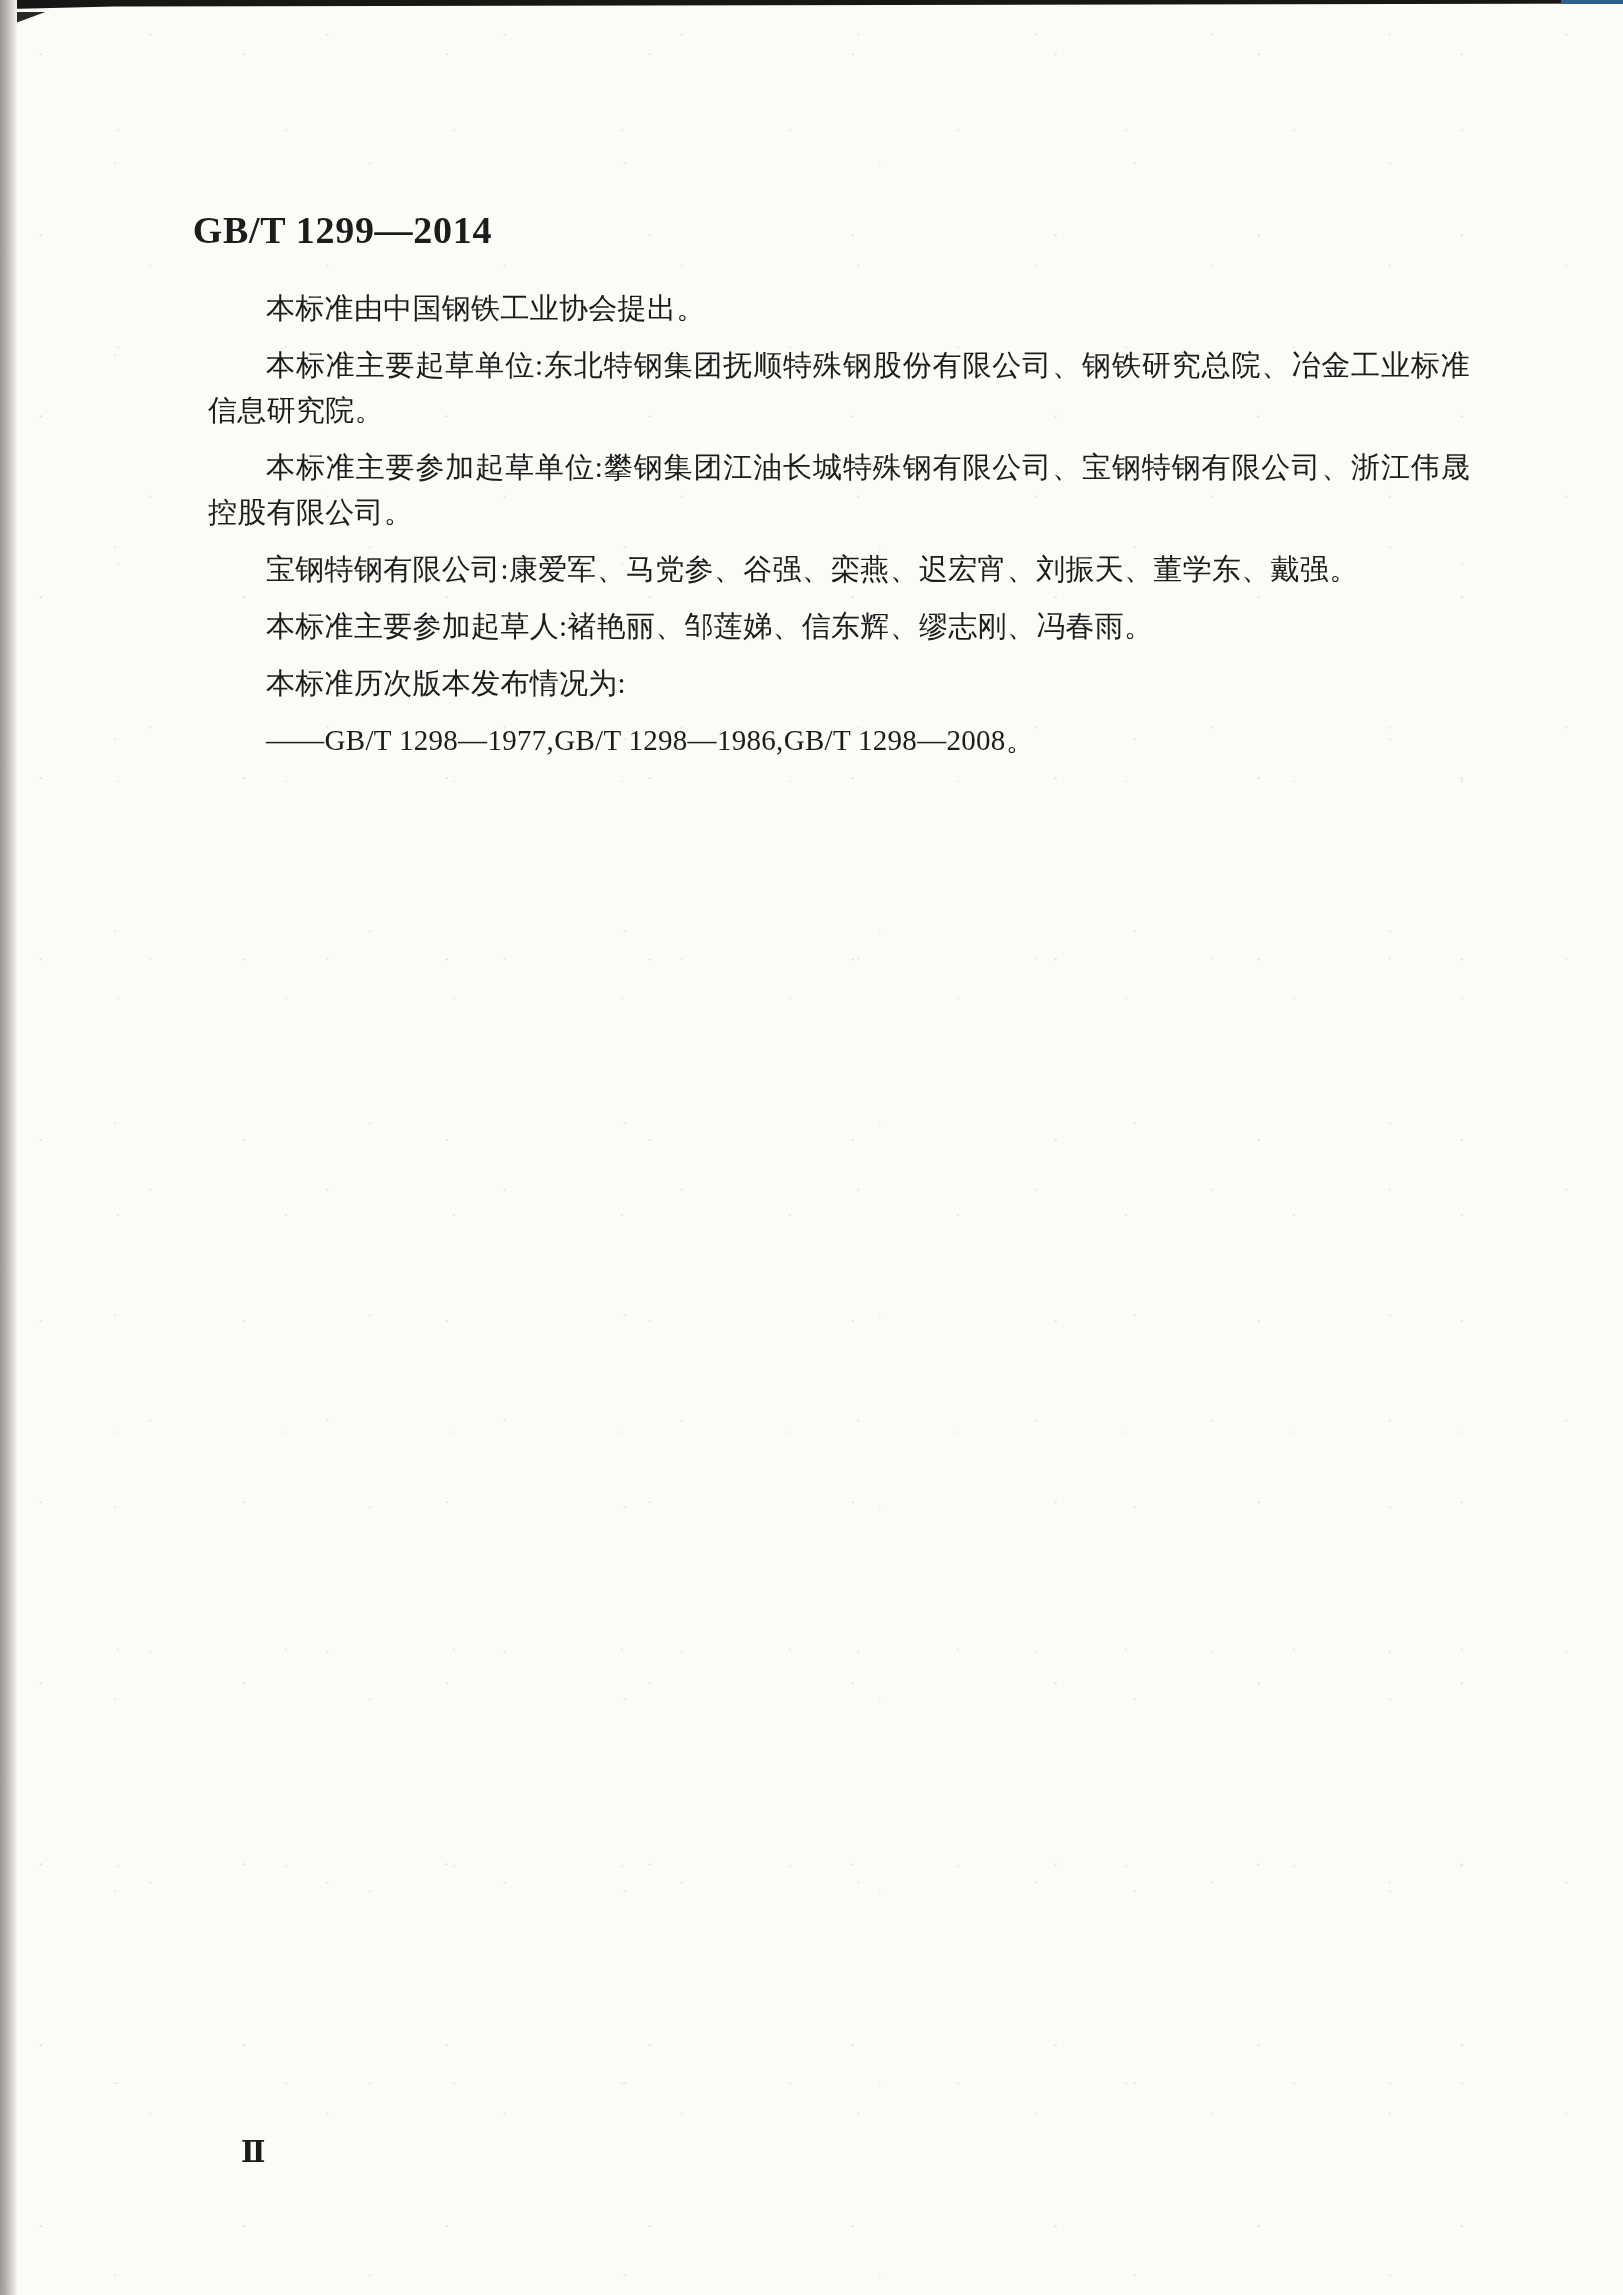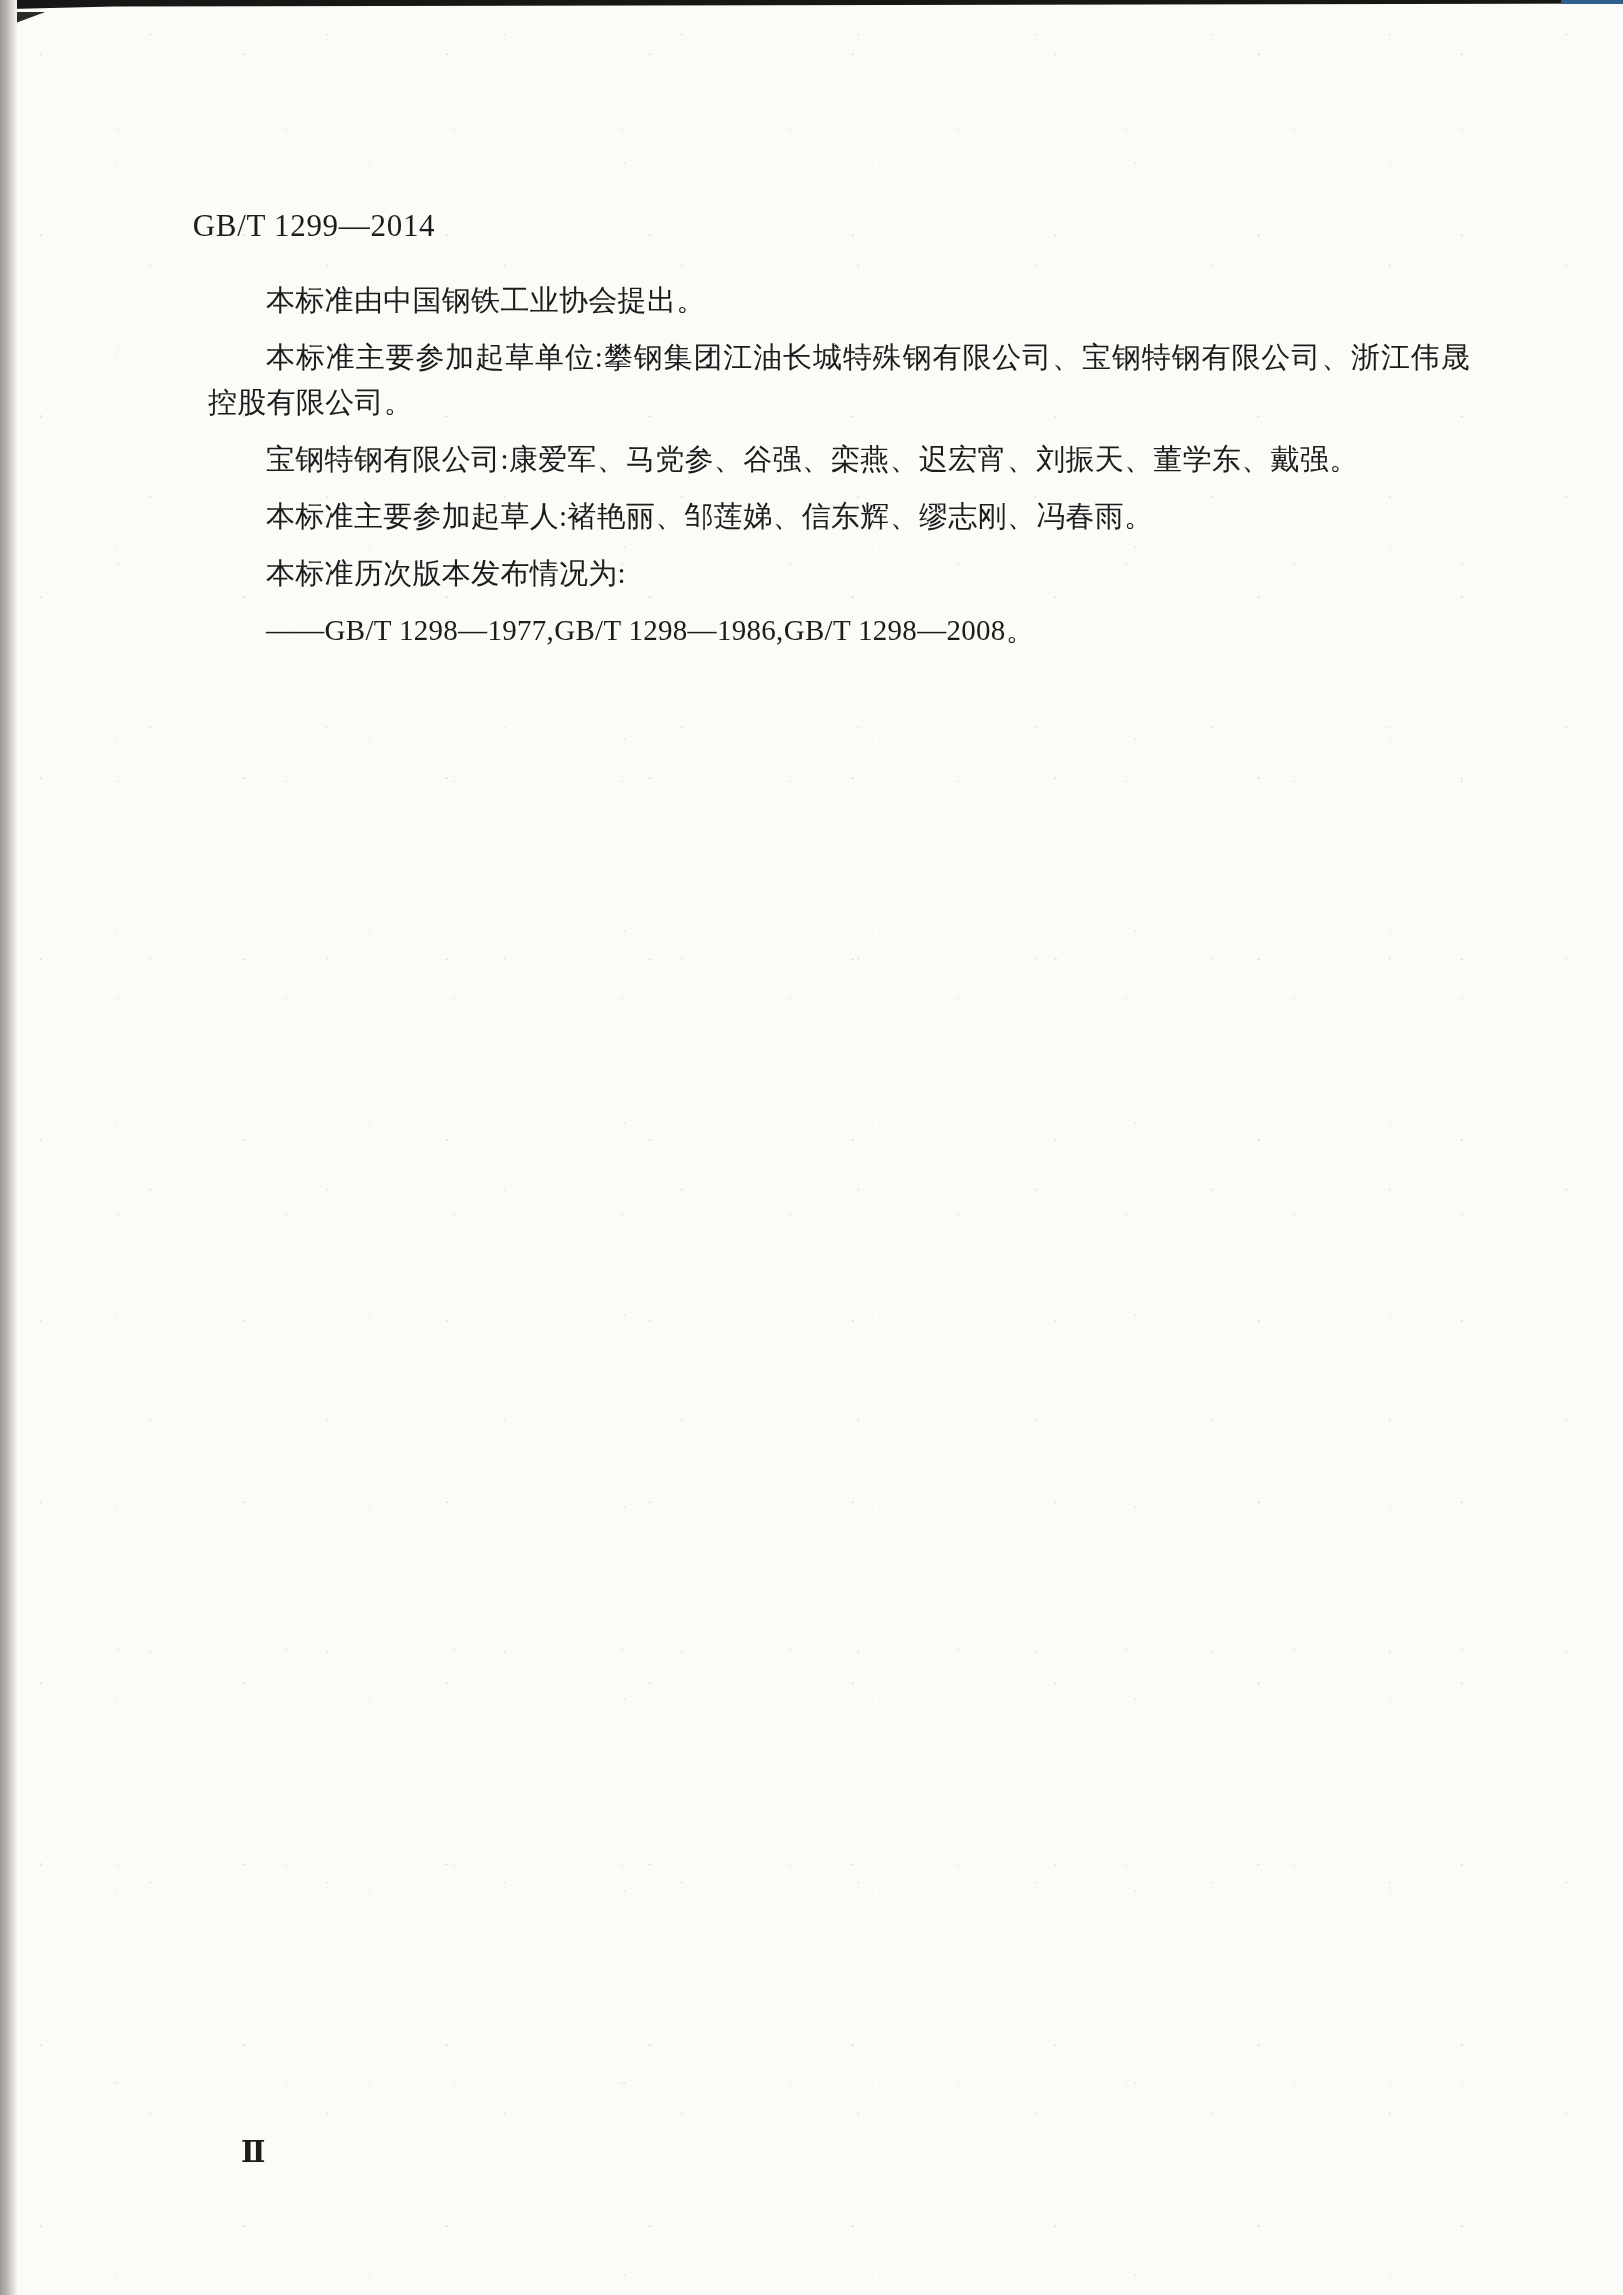--- a/index.html
+++ b/index.html
@@ -56,22 +56,22 @@
     width: 17px;
     background: linear-gradient(to right, #9c9994 0, #b5b2ad 35%, #d9d7d2 70%, #f4f3ef 100%);
   }
   .content {
     position: absolute;
     left: 196px;
     top: 208px;
     width: 1286px;
   }
   .doc-header {
-    font-weight: normal;
-    font-size: 31px;
+    font-weight: bold;
+    font-size: 38px;
     letter-spacing: 0.7px;
     margin: 0 0 34px -3.3px;
     font-family: "Liberation Serif", "DejaVu Serif", serif;
   }
   .body-text p {
     margin: 12px;
     font-size: 29px;
     line-height: 45px;
     text-indent: 2em;
     text-align: justify;
@@ -94,20 +94,21 @@
 <div class="scan-top-edge"></div>
 <div class="scan-top-edge-blue"></div>
 <div class="scan-corner-wedge"></div>
 <div class="scan-left-edge"></div>
 
 <div class="content">
   <div class="doc-header">GB/T 1299—2014</div>
 
   <div class="body-text">
     <p>本标准由中国钢铁工业协会提出。</p>
+    <p>本标准主要起草单位:东北特钢集团抚顺特殊钢股份有限公司、钢铁研究总院、冶金工业标准信息研究院。</p>
     <p>本标准主要参加起草单位:攀钢集团江油长城特殊钢有限公司、宝钢特钢有限公司、浙江伟晟控股有限公司。</p>
     <p>宝钢特钢有限公司:康爱军、马党参、谷强、栾燕、迟宏宵、刘振天、董学东、戴强。</p>
     <p>本标准主要参加起草人:褚艳丽、邹莲娣、信东辉、缪志刚、冯春雨。</p>
     <p>本标准历次版本发布情况为:</p>
     <p>——GB/T 1298—1977,GB/T 1298—1986,GB/T 1298—2008。</p>
   </div>
 </div>
 
 <div class="page-number">Ⅱ</div>
 

